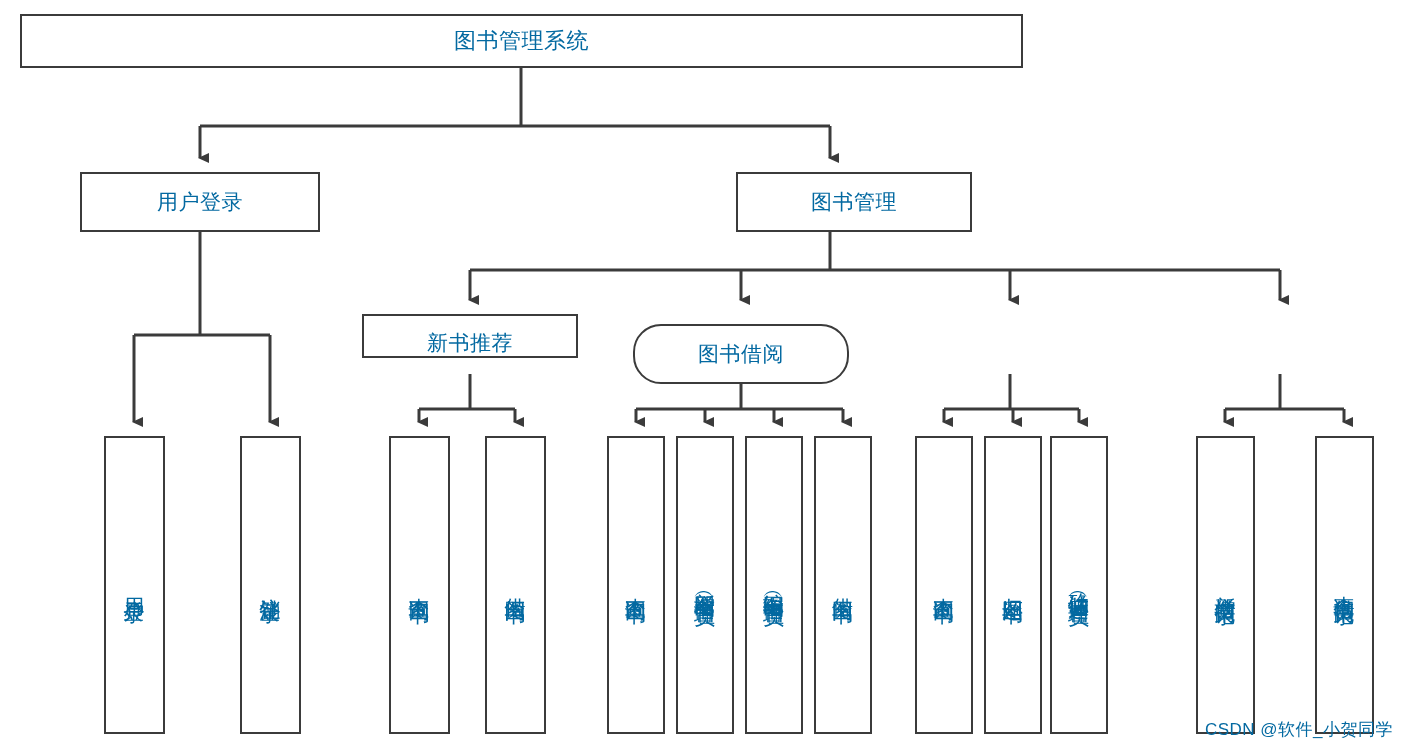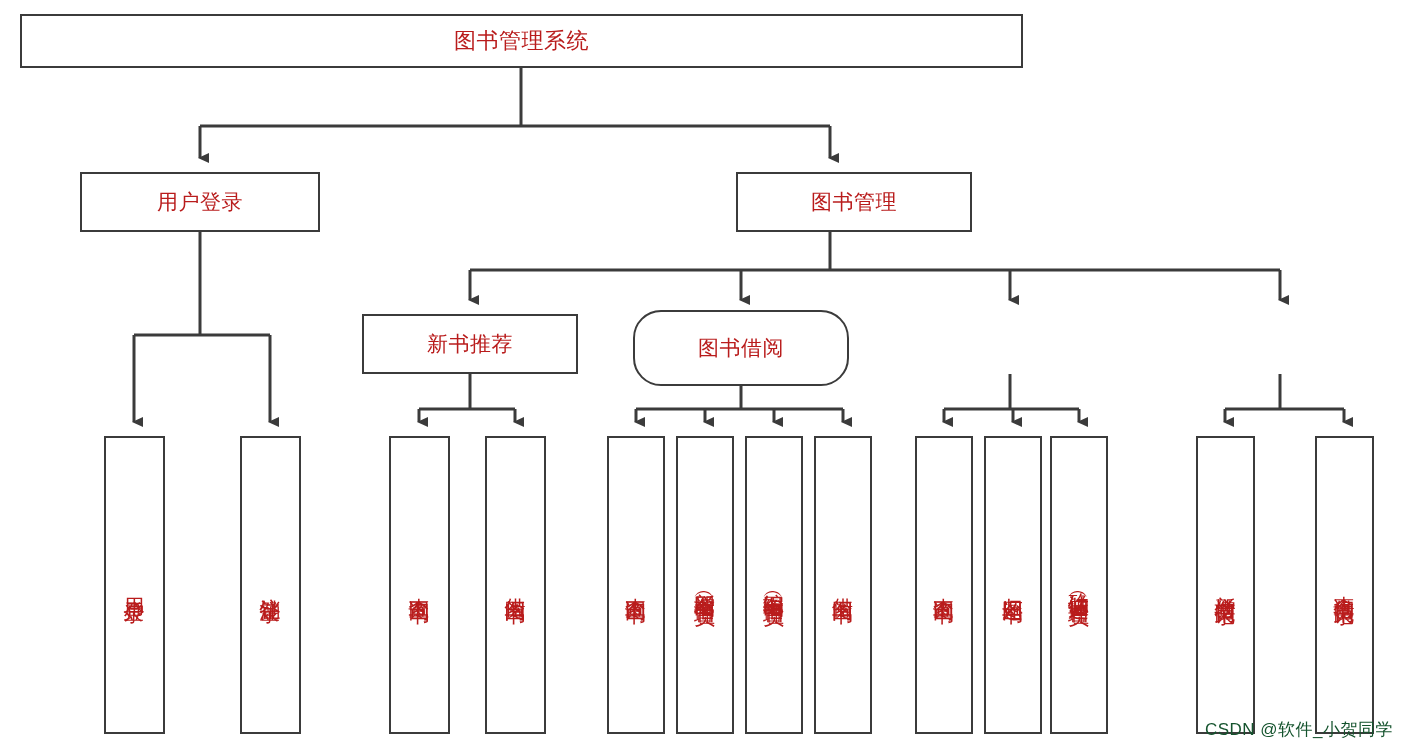--- a/index.html
+++ b/index.html
@@ -26,21 +26,21 @@
     pointer-events: none;
   }
   .node {
     position: absolute;
     box-sizing: border-box;
     border: 2.5px solid #3b3b3b;
     background: #ffffff;
     display: flex;
     align-items: center;
     justify-content: center;
-    color: #b91c1c;
+    color: #0369a1;
   }
   .node .lbl {
     display: block;
     text-align: center;
     line-height: 1.18;
     white-space: nowrap;
   }
   .node.h .lbl {
     font-size: 21px;
     letter-spacing: 0.5px;
@@ -60,21 +60,21 @@
     letter-spacing: 2px;
     line-height: 1;
     white-space: normal;
     max-height: 100%;
   }
   #watermark {
     position: absolute;
     right: 12px;
     bottom: 6px;
     font-size: 17px;
-    color: #14532d;
+    color: #0369a1;
     letter-spacing: 0.5px;
     white-space: nowrap;
   }
 </style>
 </head>
 <body>
 
 <div id="canvas">
 
   <svg class="edges" viewBox="0 0 1405 747">
@@ -131,24 +131,24 @@
     <span class="lbl">图书管理系统</span>
   </div>
 
   <div class="node h" style="left:80px; top:172px; width:240px; height:60px;">
     <span class="lbl">用户登录</span>
   </div>
   <div class="node h" style="left:712px; top:172px; width:236px; height:60px;margin-left:24px;">
     <span class="lbl">图书管理</span>
   </div>
 
-  <div class="node h" style="left:362px; top:314px; width:216px; height:60px;">
+  <div class="node h" style="left:362px; top:314px; width:216px; height:44px;align-items:flex-end;">
     <span class="lbl">新书推荐</span>
   </div>
-  <div class="node h" style="left:633px; top:310px; width:216px; height:76px;border-radius:28px;">
+  <div class="node h" style="left:633px; top:324px; width:216px; height:60px;border-radius:28px;">
     <span class="lbl">图书借阅</span>
   </div>
 
   <div class="node v" style="left:104px; top:436px; width:61px; height:298px;">
     <span class="lbl">用户登录</span>
   </div>
   <div class="node v" style="left:240px; top:436px; width:61px; height:298px;">
     <span class="lbl">注销登录</span>
   </div>
   <div class="node v" style="left:389px; top:436px; width:61px; height:298px;">

